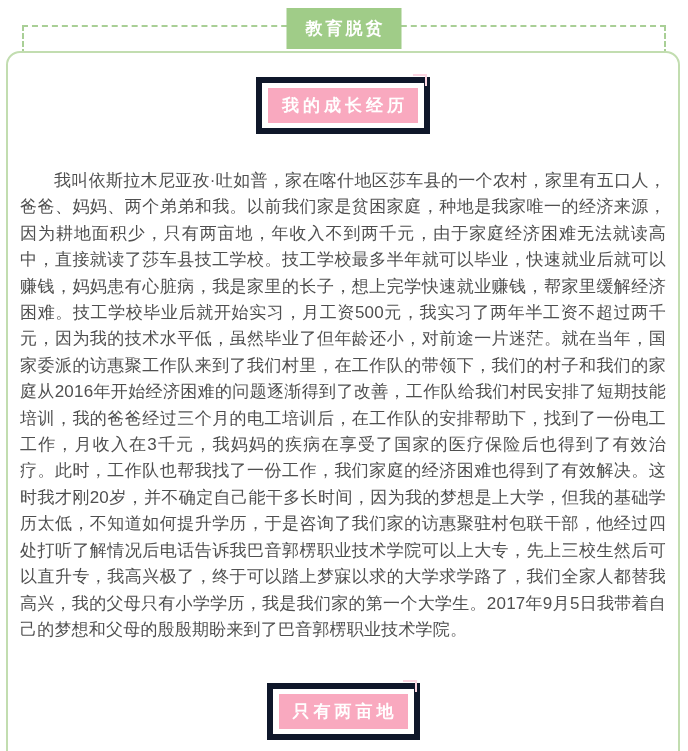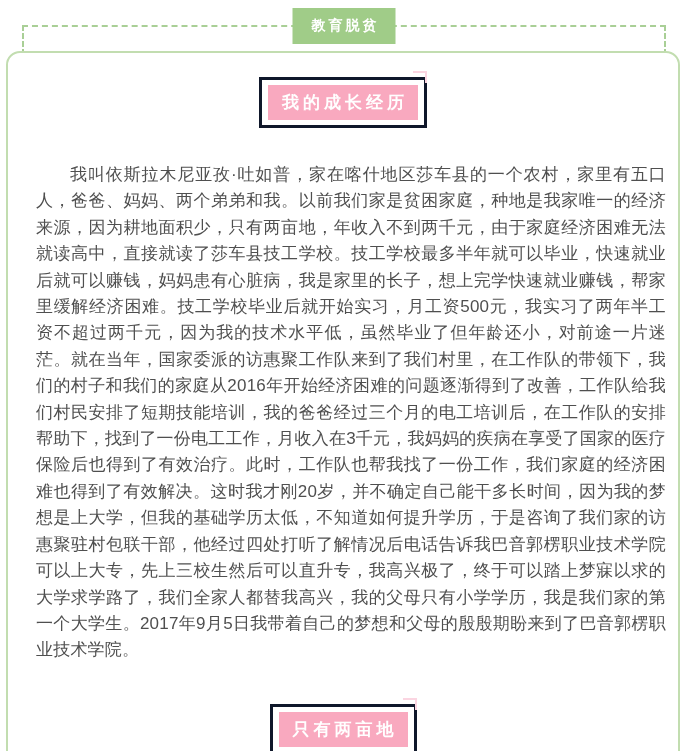--- a/index.html
+++ b/index.html
@@ -29,21 +29,21 @@
     z-index: 0;
   }
   
   .badge {
     position: absolute;
     top: 8px;
     left: 50%;
     transform: translateX(-50%);
     background: #a0cc88;
     color: #ffffff;
-    font-size: 14px;
+    font-size: 17px;
     font-weight: 600;
     letter-spacing: 3px;
     padding: 9px 16px 9px 19px;
     z-index: 2;
     white-space: nowrap;
   }
   
   .card {
     position: absolute;
     left: 6px;
@@ -58,21 +58,21 @@
     padding: 0 12px;
   }
   
   .fancy-title {
     display: flex;
     justify-content: center;
   }
   .ft-frame {
     position: relative;
     display: inline-block;
-    border: 3px solid #0f172a;
+    border: 6px solid #0f172a;
     padding: 5px 6px;
   }
   .ft-corner {
     position: absolute;
     top: -9px;
     right: -3px;
     width: 12px;
     height: 10px;
     border-top: 2px solid #fbd5e1;
     border-right: 2px solid #fbd5e1;
@@ -83,21 +83,21 @@
     font-size: 17px;
     font-weight: bold;
     letter-spacing: 4px;
     line-height: 1;
     padding: 9px 10px 9px 14px;
     white-space: nowrap;
   }
   .title-top { margin-top: 24px; }
   .title-bottom { margin-top: 40px; }
   .article-text {
-    margin: 34px 0 0 16px;
+    margin: 34px 0 0 0;
     color: #4f4f4f;
     font-size: 17px;
     line-height: 26.4px;
     text-align: justify;
     text-indent: 2em;
     letter-spacing: 0.2px;
   }
 </style>
 </head>
 <body>

